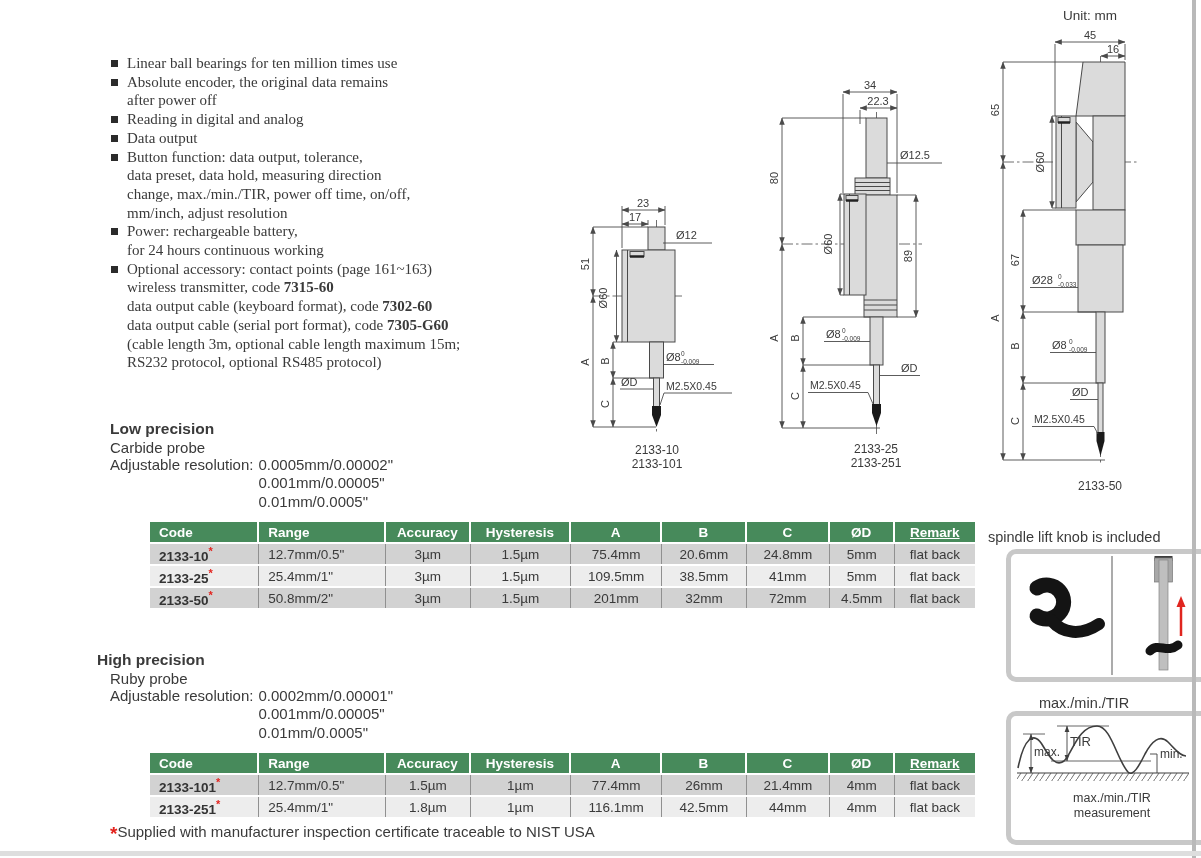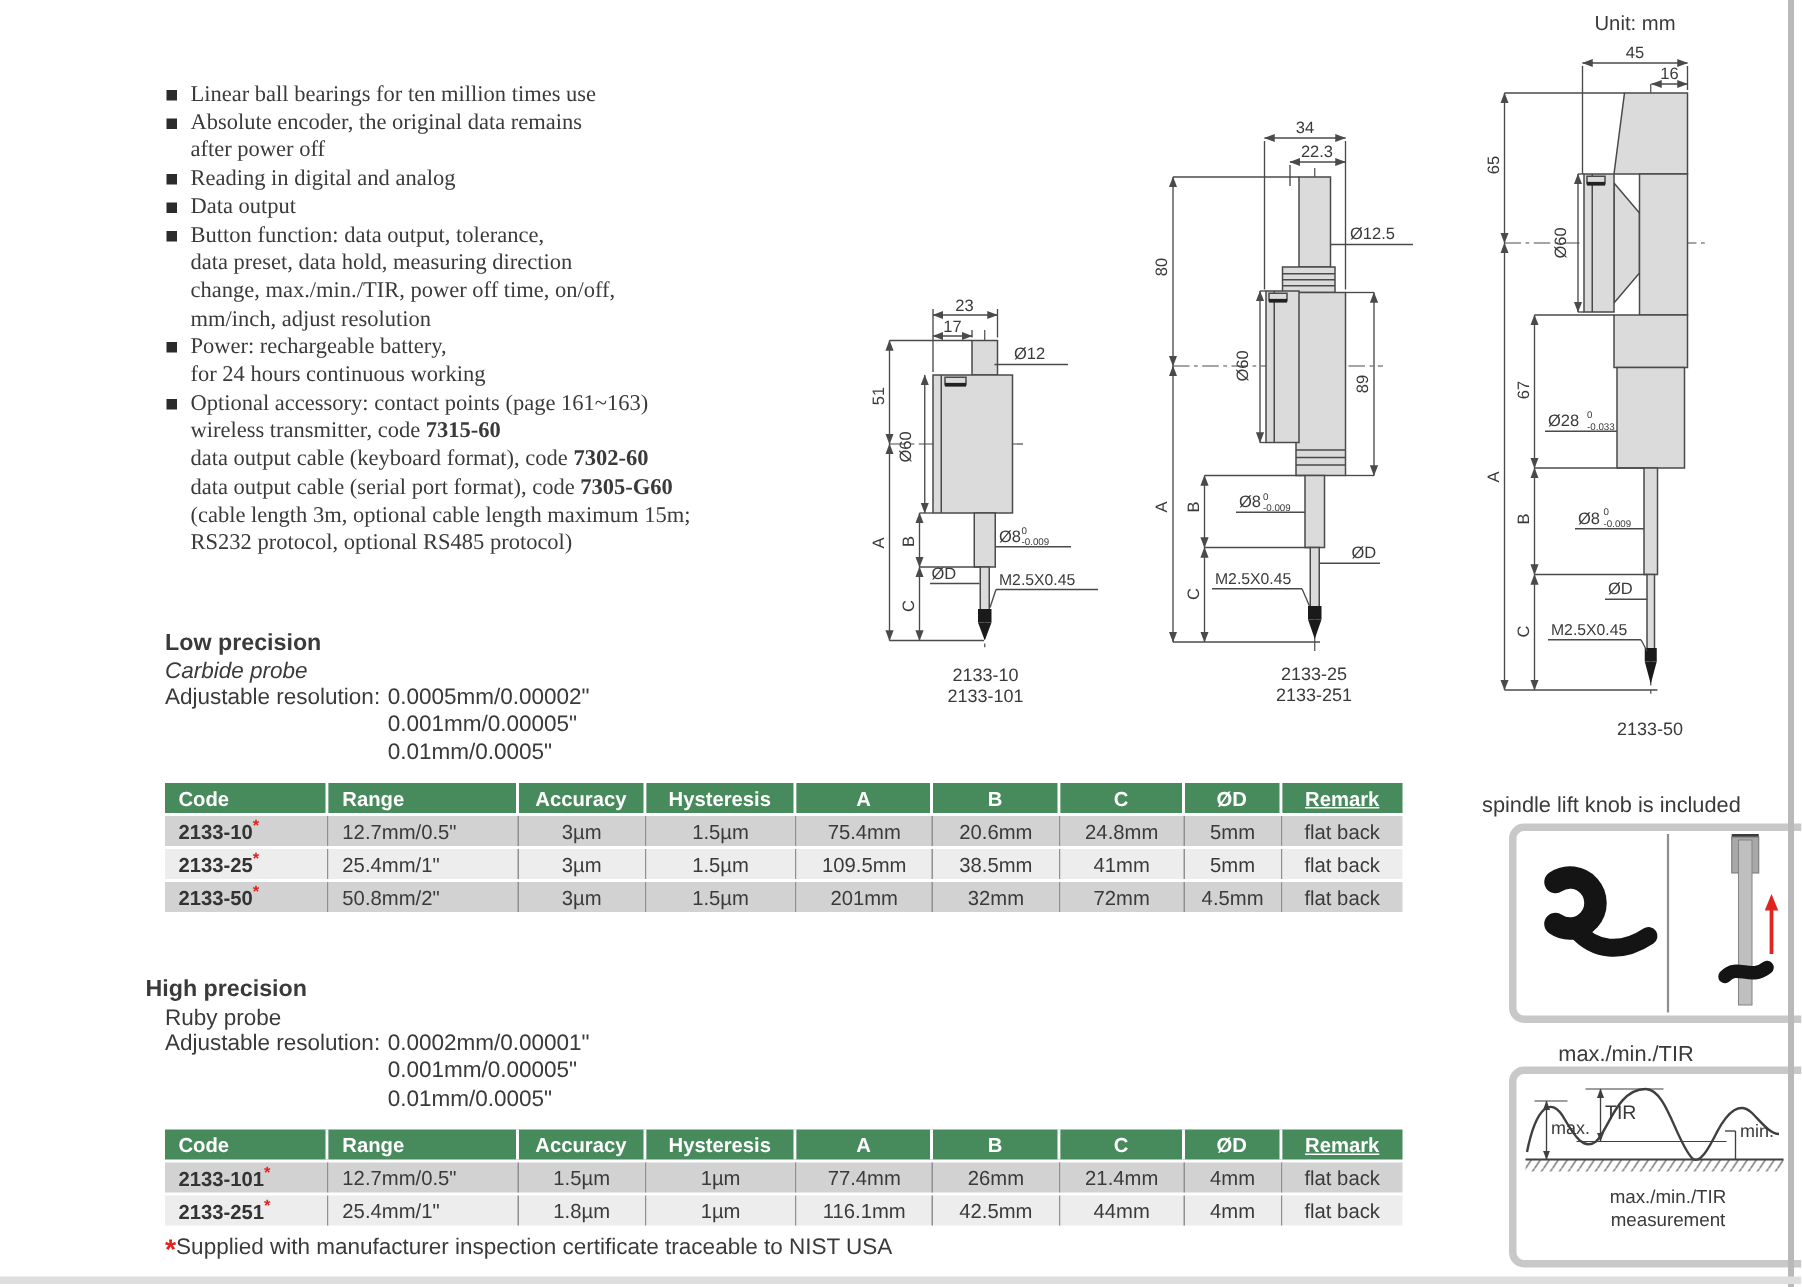--- a/index.html
+++ b/index.html
@@ -13,21 +13,21 @@
   .feat-line{white-space:nowrap;position:relative;padding-left:17px;line-height:18.7px;font-size:15px;}
   .bullet{position:absolute;left:1px;top:6px;width:7px;height:7px;background:#2b2b2b;display:inline-block;}
   .code{font-weight:700;}
   
   .sec-title{font-weight:700;font-size:15.5px;}
   .plain{font-size:15px;}
   .res-row{display:flex;font-size:15px;line-height:18.4px;}
   .res-values{margin-left:5px;}
   
   .spec-table{width:825px;}
-  table{width:100%;border-collapse:separate;border-spacing:0 2px;table-layout:fixed;font-size:13.5px;}
+  table{width:100%;border-collapse:separate;border-spacing:0 2px;table-layout:fixed;font-size:13.5px;margin-left:40px;}
   th{background:#478a5b;color:#fff;height:20px;font-weight:700;border-right:2px solid #fff;text-align:center;padding:0;}
   th:last-child{border-right:none;}
   td{height:20px;text-align:center;border-right:1px solid #909090;padding:0;background:#d2d2d2;}
   tr:nth-child(even) td{background:#ededed;}
   td:last-child{border-right:none;}
   th:nth-child(1),td:nth-child(1){text-align:left;padding-left:9px;}
   th:nth-child(2),td:nth-child(2){text-align:left;padding-left:9px;}
   th:nth-child(1){width:12.4%;}th:nth-child(2){width:14.6%;}th:nth-child(3){width:10.4%;}
   th:nth-child(4){width:12.4%;}th:nth-child(5){width:11.2%;}th:nth-child(6){width:10.4%;}
   th:nth-child(7){width:10.2%;}th:nth-child(8){width:7.9%;}th:nth-child(9){width:10.1%;text-decoration:underline;}
@@ -81,21 +81,21 @@
         <div class="feat-line"><span class="bullet"></span><span>Optional accessory: contact points (page 161~163)</span></div>
         <div class="feat-line"><span>wireless transmitter, code </span><span class="code">7315-60</span></div>
         <div class="feat-line"><span>data output cable (keyboard format), code </span><span class="code">7302-60</span></div>
         <div class="feat-line"><span>data output cable (serial port format), code </span><span class="code">7305-G60</span></div>
         <div class="feat-line"><span>(cable length 3m, optional cable length maximum 15m;</span></div>
         <div class="feat-line"><span>RS232 protocol, optional RS485 protocol)</span></div>
       </div>
     </div>
 
   <div class="abs sec-title" style="left:110px;top:420px;">Low precision</div>
-  <div class="abs plain" style="left:110px;top:439px;font-style:italic;">Carbide probe</div>
+  <div class="abs plain" style="left:110px;top:439px;">Carbide probe</div>
   <div class="abs res-row" style="left:110px;top:456px;">
     <span>Adjustable resolution:</span>
     <div class="res-values">
         <div>0.0005mm/0.00002"</div>
         <div>0.001mm/0.00005"</div>
         <div>0.01mm/0.0005"</div>
       </div>
   </div>
   <div class="abs spec-table" style="left:110px;top:520px;">
     <table>

